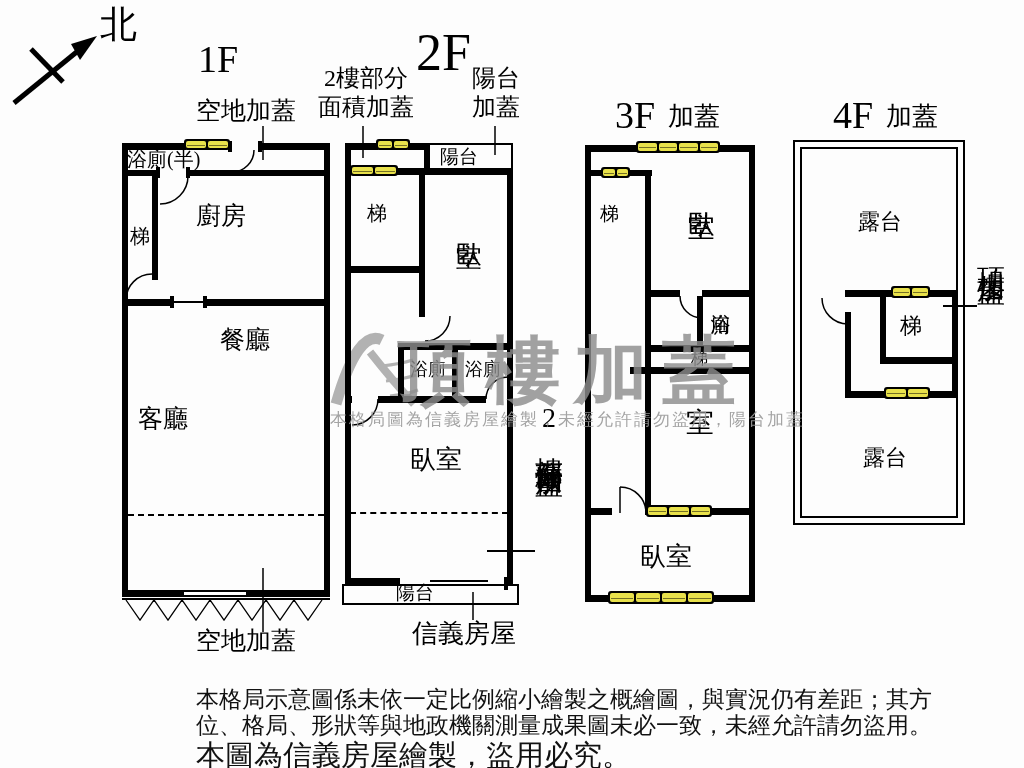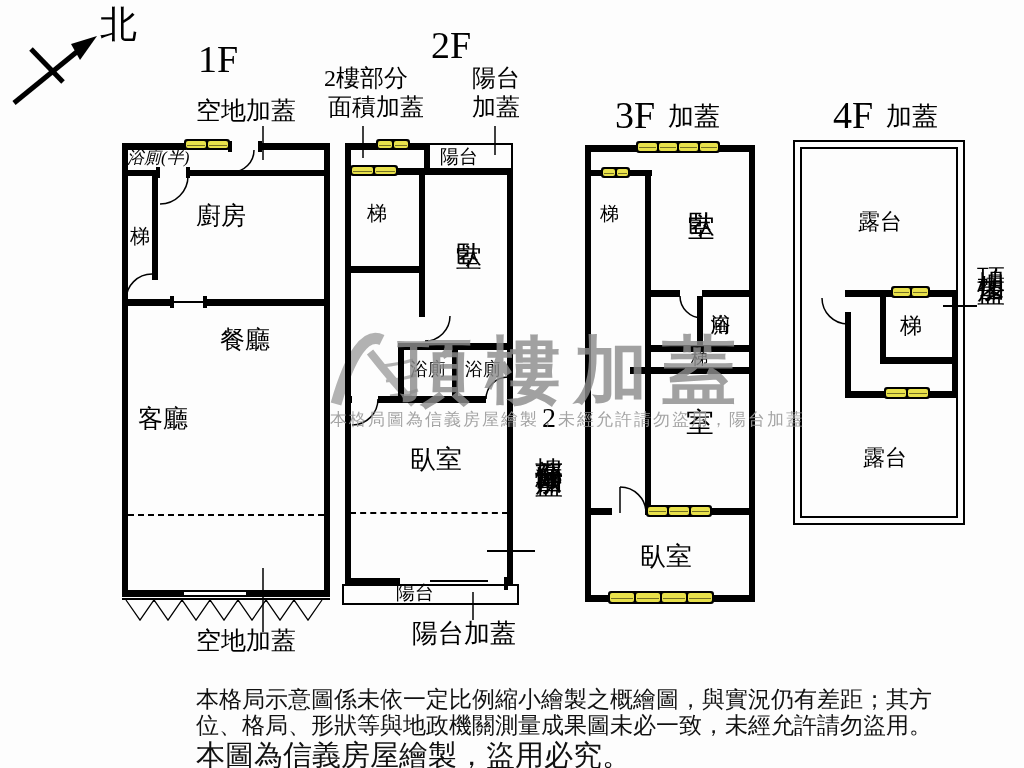--- a/index.html
+++ b/index.html
@@ -97,32 +97,32 @@
   <div class="w" style="left:203px;top:296px;width:4px;height:12px;"></div>
 
   <div class="dash" style="left:128px;top:514px;width:196px;"></div>
 
   <div class="w" style="left:122px;top:590px;width:62px;height:7px;"></div>
   <div class="w" style="left:246px;top:590px;width:84px;height:7px;"></div>
   <div class="tl" style="left:184px;top:590px;width:62px;height:2px;"></div>
   <div class="tl" style="left:184px;top:595px;width:62px;height:2px;"></div>
   <div class="tl" style="left:122px;top:598px;width:208px;height:2px;"></div>
 
-  <div class="lbl" style="left:127px;top:149px;font-size:17px;font-style:italic;">浴廁(半)</div>
+  <div class="lbl" style="left:127px;top:149px;font-size:20px;">浴廁(半)</div>
   <div class="lbl" style="left:130px;top:226px;font-size:20px;">梯</div>
   <div class="lbl" style="left:196px;top:203px;font-size:25px;">廚房</div>
   <div class="lbl" style="left:220px;top:327px;font-size:25px;">餐廳</div>
   <div class="lbl" style="left:138px;top:406px;font-size:25px;">客廳</div>
   <div class="lbl" style="left:196px;top:628px;font-size:25px;">空地加蓋</div>
 </div>
 
 <div>
-  <div class="lbl" style="left:431px;top:26px;font-size:38px;">2F</div>
+  <div class="lbl" style="left:416px;top:26px;font-size:52px;">2F</div>
   <div class="lbl" style="left:324px;top:66px;font-size:24px;">2樓部分</div>
-  <div class="lbl" style="left:328px;top:95px;font-size:24px;">面積加蓋</div>
+  <div class="lbl" style="left:318px;top:95px;font-size:24px;">面積加蓋</div>
   <div class="lbl" style="left:472px;top:66px;font-size:24px;">陽台</div>
   <div class="lbl" style="left:472px;top:95px;font-size:24px;">加蓋</div>
 
   <div class="w" style="left:345px;top:143px;width:33px;height:7px;"></div>
   <div class="w" style="left:408px;top:143px;width:22px;height:7px;"></div>
   <div class="w" style="left:345px;top:143px;width:6px;height:442px;"></div>
   <div class="w" style="left:507px;top:170px;width:6px;height:415px;"></div>
   <div class="win" style="left:376px;top:139px;width:34px;height:11px;">
       <i></i>
       <i></i>
@@ -155,21 +155,21 @@
   <div class="tl" style="left:430px;top:580px;width:58px;height:2px;"></div>
   <div class="w" style="left:504px;top:577px;width:4px;height:13px;"></div>
 
   <div class="lbl" style="left:440px;top:147px;font-size:19px;">陽台</div>
   <div class="lbl" style="left:367px;top:203px;font-size:20px;">梯</div>
   <div class="lbl vtext" style="left:455px;top:222px;font-size:26px;">臥室</div>
   <div class="lbl" style="left:410px;top:360px;font-size:18px;">浴廁</div>
   <div class="lbl" style="left:465px;top:360px;font-size:18px;">浴廁</div>
   <div class="lbl" style="left:410px;top:446px;font-size:26px;">臥室</div>
   <div class="lbl" style="left:396px;top:583px;font-size:19px;">陽台</div>
-  <div class="lbl" style="left:412px;top:620px;font-size:26px;">陽台加蓋</div>
+  <div class="lbl" style="left:412px;top:620px;font-size:26px;">信義房屋</div>
   <div class="lbl vtext" style="left:534px;top:402px;font-size:28px;letter-spacing:2px;">2樓部分面積加蓋</div>
 </div>
 
 <div>
   <div class="lbl" style="left:615px;top:96px;font-size:38px;">3F</div>
   <div class="lbl" style="left:668px;top:103px;font-size:26px;">加蓋</div>
 
   <div class="w" style="left:585px;top:145px;width:53px;height:7px;"></div>
   <div class="w" style="left:718px;top:145px;width:37px;height:7px;"></div>
   <div class="w" style="left:585px;top:145px;width:6px;height:457px;"></div>

